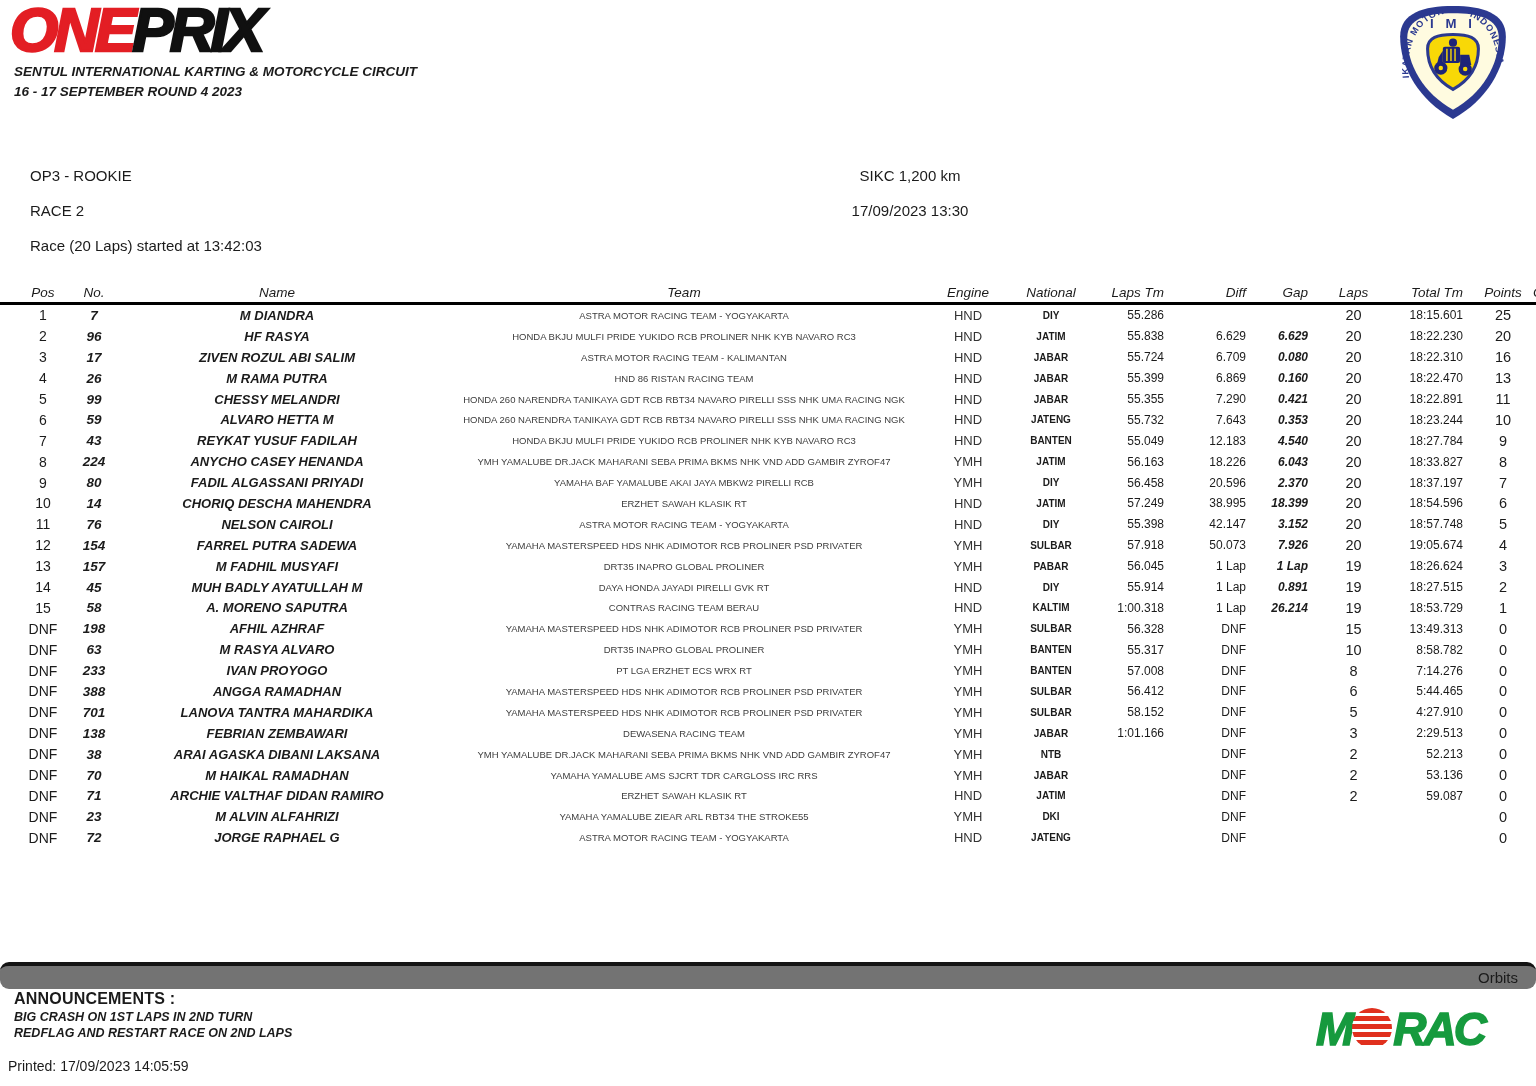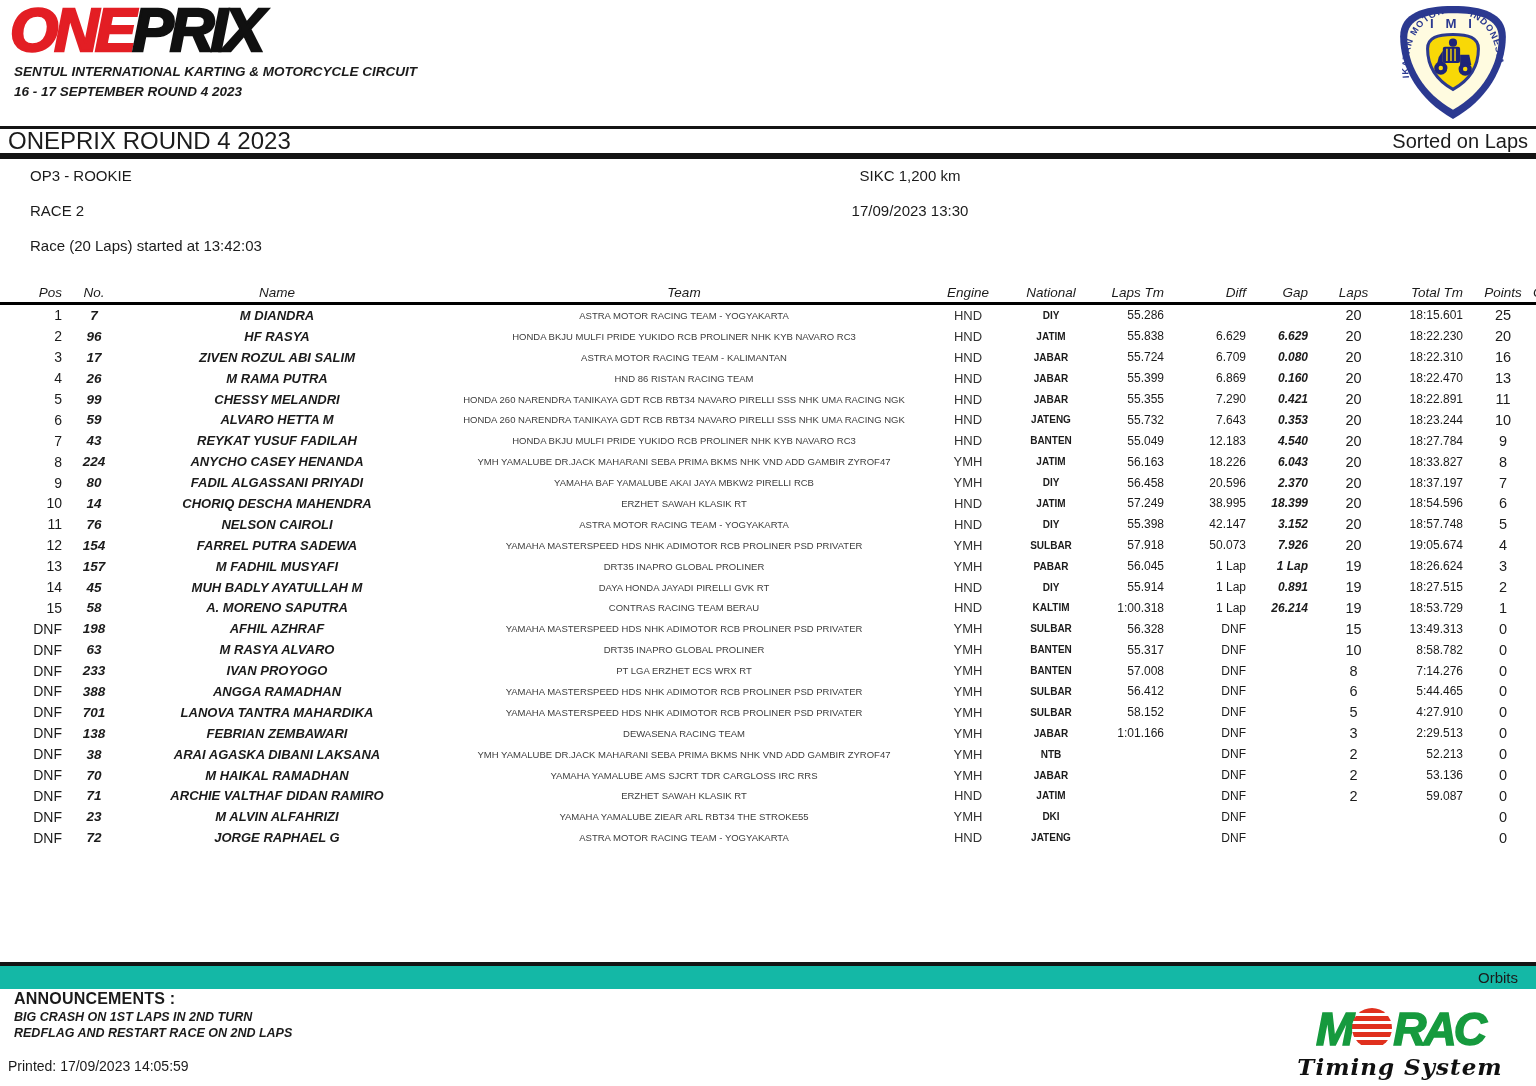--- a/index.html
+++ b/index.html
@@ -30,40 +30,40 @@
   .meta-center{ position:absolute; left:610px; width:600px; text-align:center; font-size:15px; }
   .mr1 { top:167px; } .mr2 { top:202px; } .mr3 { top:237px; }
 
   
   .results { position:absolute; top:283px; left:0; right:0; }
   .trow { display:grid; padding-left:24px; align-items:center;
     grid-template-columns:38px 64px 302px 512px 56px 110px 62px 82px 62px 71px 90px 60px 10px;
     height:20.9px; }
   .thead { height:22px; border-bottom:3px solid #000; }
   .cell { overflow:hidden; white-space:nowrap; }
-  .c-pos      { font-size:14px;  text-align:right; }
+  .c-pos      { font-size:14px;  text-align:center; }
   .c-no       { font-size:13.5px; font-weight:bold; font-style:italic; text-align:center; }
   .c-name     { font-size:13px;  font-weight:bold; font-style:italic; text-align:center; }
   .c-team     { font-size:9.5px; text-align:center; color:#3c3c3c; }
   .c-engine   { font-size:13px;  text-align:center; color:#333; }
   .c-national { font-size:10px;  font-weight:bold; text-align:center; }
   .c-best     { font-size:12px;  text-align:right; padding-right:4px; }
   .c-diff     { font-size:12px;  text-align:right; padding-right:4px; }
   .c-gap      { font-size:12px;  font-weight:bold; font-style:italic; text-align:right; padding-right:4px; }
   .c-laps     { font-size:14.5px; text-align:center; padding-left:12px; }
   .c-total    { font-size:12px;  text-align:right; padding-right:10px; }
   .c-points   { font-size:14.5px; text-align:center; }
   .c-cut      { font-size:13.5px; text-align:left; }
   .thead .cell { font-weight:normal; font-style:italic; font-size:13.5px; color:#1b1b1b; }
   .not-classified { height:41px; display:flex; align-items:center; padding-left:30px; font-size:15px; }
 
   
   .orbits-bar { position:absolute; top:962px; left:0; right:0; height:27px;
-    border-top:4px solid #141414; background:#14b8a6;
-    display:flex; justify-content:flex-end; align-items:center; padding-right:18px; }
+    border-top:4px solid #141414; background:#737373;
+    display:flex; justify-content:flex-end; align-items:center; padding-right:18px;border-radius:9px; }
   .orbits-bar span { font-size:15px; color:#1b1b1b; }
   .announce { position:absolute; top:990px; left:14px; }
   .announce .a-title { font-size:16px; font-weight:bold; letter-spacing:0.2px; }
   .announce .a-line  { font-size:12.5px; font-weight:bold; font-style:italic; margin-top:2px; }
   .printed { position:absolute; top:1058px; left:8px; font-size:14px; }
 
   .morac { position:absolute; top:1005px; right:6px; width:260px; text-align:center; }
   .morac-word { font-size:46px; font-weight:bold; font-style:italic; letter-spacing:-3px;
     color:#169a3e; -webkit-text-stroke:1.5px #169a3e; line-height:48px; white-space:nowrap; }
   .morac-disc { display:inline-block; width:40px; height:40px; border-radius:50%;
@@ -106,24 +106,20 @@
       <path d="M46 52 L50 46 L50 60 L44 60 Z" fill="#1d2478"></path>
       <path d="M67 50 L76 50 L78 60 L67 62 Z" fill="#1d2478"></path>
       <circle cx="60" cy="38" r="4" fill="#1d2478"></circle>
       <circle cx="48" cy="63" r="6.5" fill="#1d2478"></circle>
       <circle cx="72" cy="64" r="6.5" fill="#1d2478"></circle>
       <circle cx="48" cy="63" r="2.2" fill="#f8d807"></circle>
       <circle cx="72" cy="64" r="2.2" fill="#f8d807"></circle>
     </g>
   </svg>
 
-  <div class="title-bar">
-    <span class="title">ONEPRIX ROUND 4 2023</span>
-    <span class="sorted">Sorted on Laps</span>
-  </div>
 
   <div class="meta-left mr1">OP3 - ROOKIE</div>
   <div class="meta-center mr1">SIKC 1,200 km</div>
   <div class="meta-left mr2">RACE 2</div>
   <div class="meta-center mr2">17/09/2023 13:30</div>
   <div class="meta-left mr3">Race (20 Laps) started at 13:42:03</div>
 
   <div class="results">
     <div class="trow thead" id="thead-row">
         <span class="cell c-pos">Pos</span>
@@ -517,16 +513,15 @@
     <div class="a-title">ANNOUNCEMENTS :</div>
     <div class="a-line">BIG CRASH ON 1ST LAPS IN 2ND TURN</div>
     <div class="a-line">REDFLAG AND RESTART RACE ON 2ND LAPS</div>
   </div>
   <div class="printed">Printed: 17/09/2023 14:05:59</div>
 
   <div class="morac">
     <div class="morac-word">
       <span>M</span><span class="morac-disc"></span><span>RAC</span>
     </div>
-    <div class="morac-tagline">Timing System</div>
   </div>
 
 </div>
 
 </body></html>

